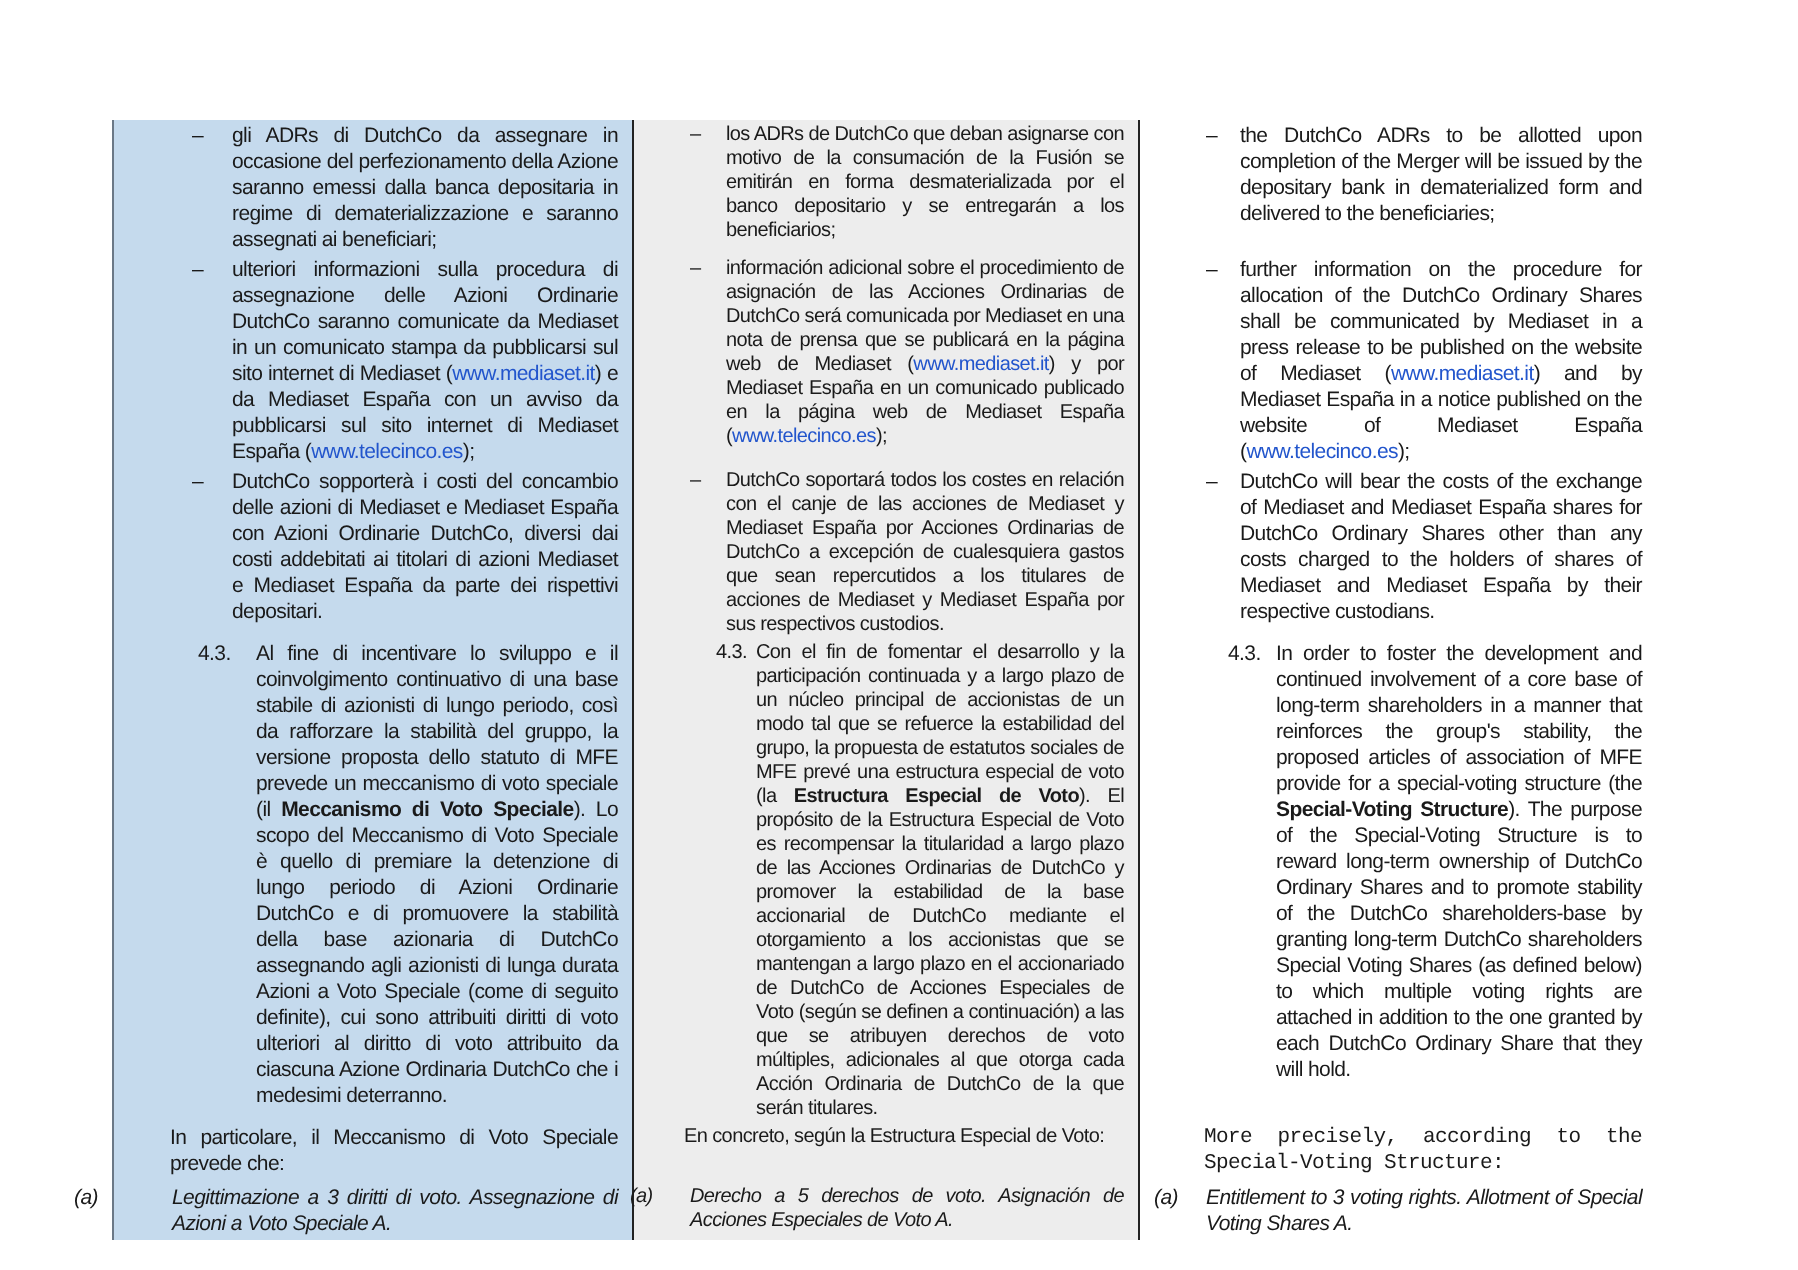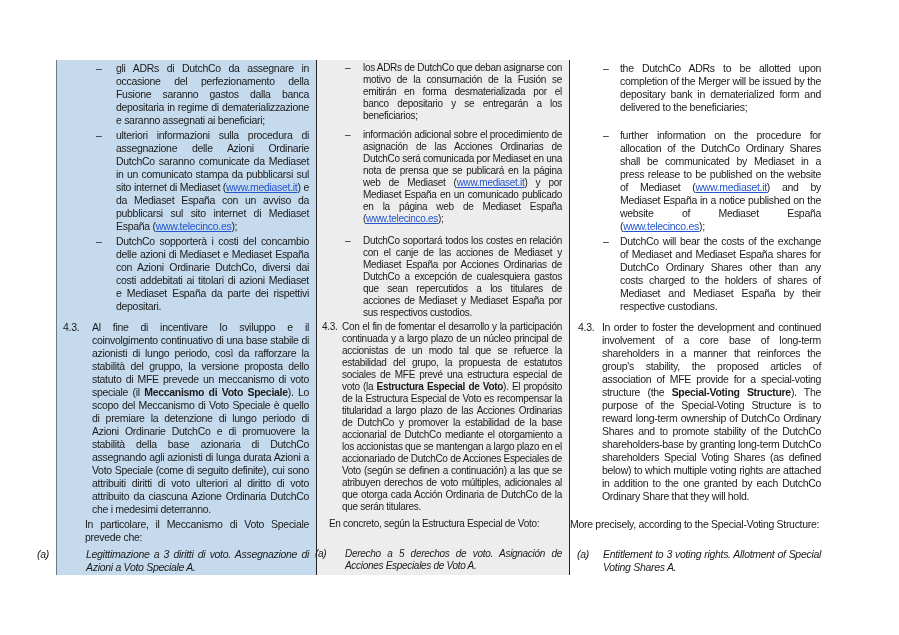--- a/index.html
+++ b/index.html
@@ -6,52 +6,52 @@
   .page{position:relative;width:899px;height:635px;background:#ffffff;overflow:hidden;
         font-family:"Liberation Sans",sans-serif;color:#1a1a1a;}
   .doc{position:absolute;left:56px;top:60px;display:grid;
        grid-template-columns:261px 253px 253px;
        font-size:10.5px;line-height:13px;letter-spacing:-0.3px;}
   .cell{box-sizing:border-box;padding:2px 7px 0 0;}
   .c1{background:#c5daed;border-left:1px solid #6b7886;border-right:1px solid #222;}
   .c2{background:#ededed;border-right:1px solid #222;font-size:10px;line-height:12px;}
   .c3{background:#ffffff;padding-right:2px;}
   .r1{min-height:63px;} .r2{min-height:97px;} .r3{min-height:82px;}
-  .r4{min-height:193px;} .r5{min-height:30px;} .r6{min-height:29px;}
+  .r4{min-height:193px;padding-left:36px;} .r5{min-height:30px;} .r6{min-height:29px;}
   p{margin:0;}
   .bullet{display:flex;}
   .dash{flex:0 0 auto;}
   .c1 .bullet{margin-left:39px;} .c1 .dash{width:20px;}
   .c2 .bullet{margin-left:28px;} .c2 .dash{width:18px;}
   .c3 .bullet{margin-left:33px;} .c3 .dash{width:17px;}
   .btxt,.ptxt,.atxt{flex:1;text-align:justify;}
   .numpara{display:flex;}
   .c1 .numpara{padding-left:6px;} .c1 .num{flex:0 0 auto;width:29px;}
   .c2 .numpara{padding-left:5px;} .c2 .num{flex:0 0 auto;width:20px;}
   .c3 .numpara{padding-left:8px;} .c3 .num{flex:0 0 auto;width:24px;}
   .intro{text-align:justify;}
-  .c1 .intro{margin-left:28px;} .c2 .intro{margin-left:12px;} .c3 .intro{}
+  .c1 .intro{margin-left:28px;} .c2 .intro{margin-left:25px;} .c3 .intro{margin-left:32px;font-family:Liberation Mono, monospace;}
   .apara{display:flex;font-style:italic;}
   .c1 .apara{margin-left:-20px;} .c1 .alabel{flex:0 0 auto;width:49px;}
   .c2 .apara{margin-left:-2px;}  .c2 .alabel{flex:0 0 auto;width:30px;}
   .c3 .apara{margin-left:7px;}   .c3 .alabel{flex:0 0 auto;width:26px;}
-  .lnk{color:#2255cc;text-decoration:underline;cursor:pointer;}
+  .lnk{color:#2255cc;cursor:pointer;}
   .pagenum{position:absolute;top:584px;left:56px;width:767px;text-align:center;
            font-size:11px;letter-spacing:0;}
 </style>
 </head>
 <body>
 
 <div class="page">
   <div class="doc">
 
     <div class="cell c1 r1">
       <div class="bullet">
         <span class="dash">–</span>
-        <p class="btxt">gli ADRs di DutchCo da assegnare in occasione del perfezionamento della Fusione saranno gastos dalla banca depositaria in regime di dematerializzazione e saranno assegnati ai beneficiari;</p>
+        <p class="btxt">gli ADRs di DutchCo da assegnare in occasione del perfezionamento della Azione saranno emessi dalla banca depositaria in regime di dematerializzazione e saranno assegnati ai beneficiari;</p>
       </div>
     </div>
     <div class="cell c2 r1">
       <div class="bullet">
         <span class="dash">–</span>
         <p class="btxt">los ADRs de DutchCo que deban asignarse con motivo de la consumación de la Fusión se emitirán en forma desmaterializada por el banco depositario y se entregarán a los beneficiarios;</p>
       </div>
     </div>
     <div class="cell c3 r1">
       <div class="bullet">

